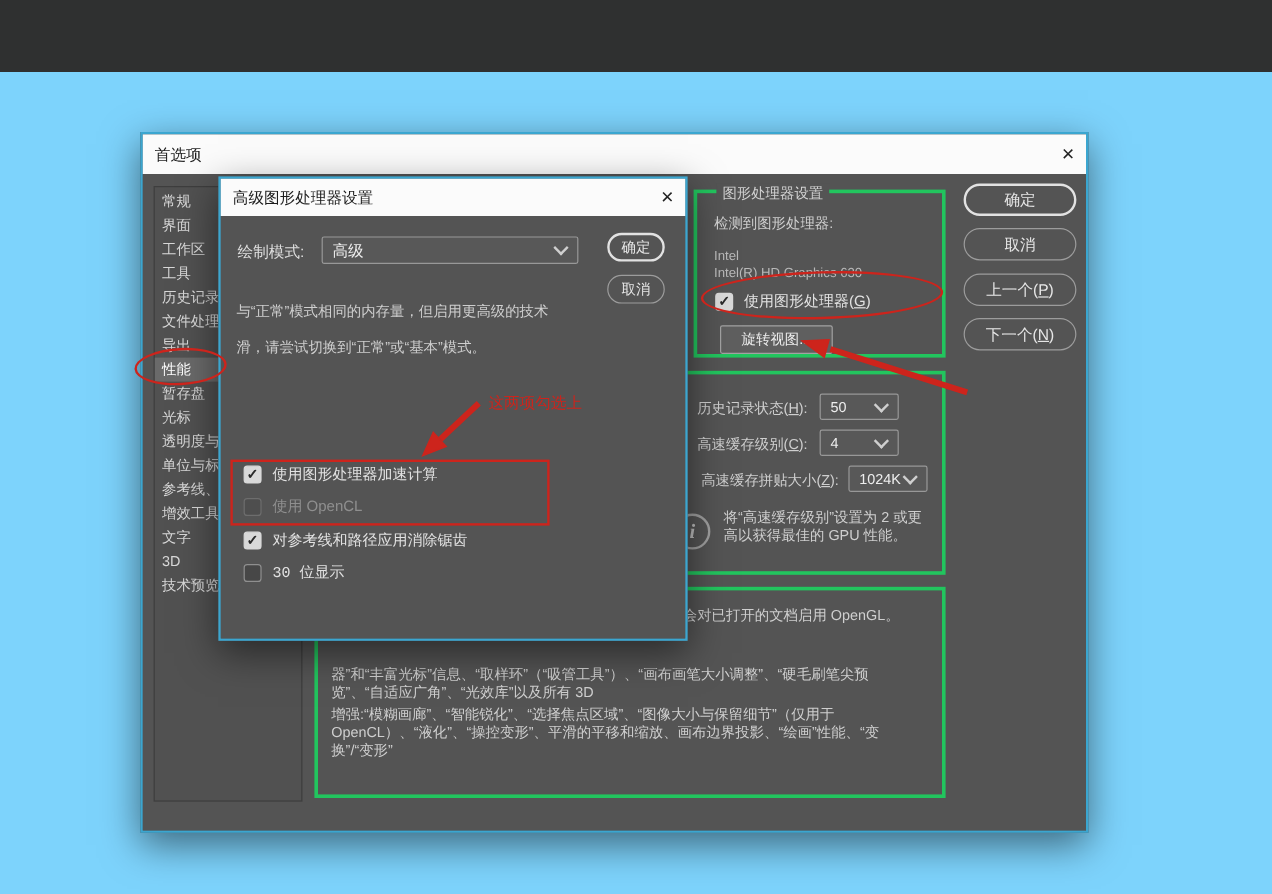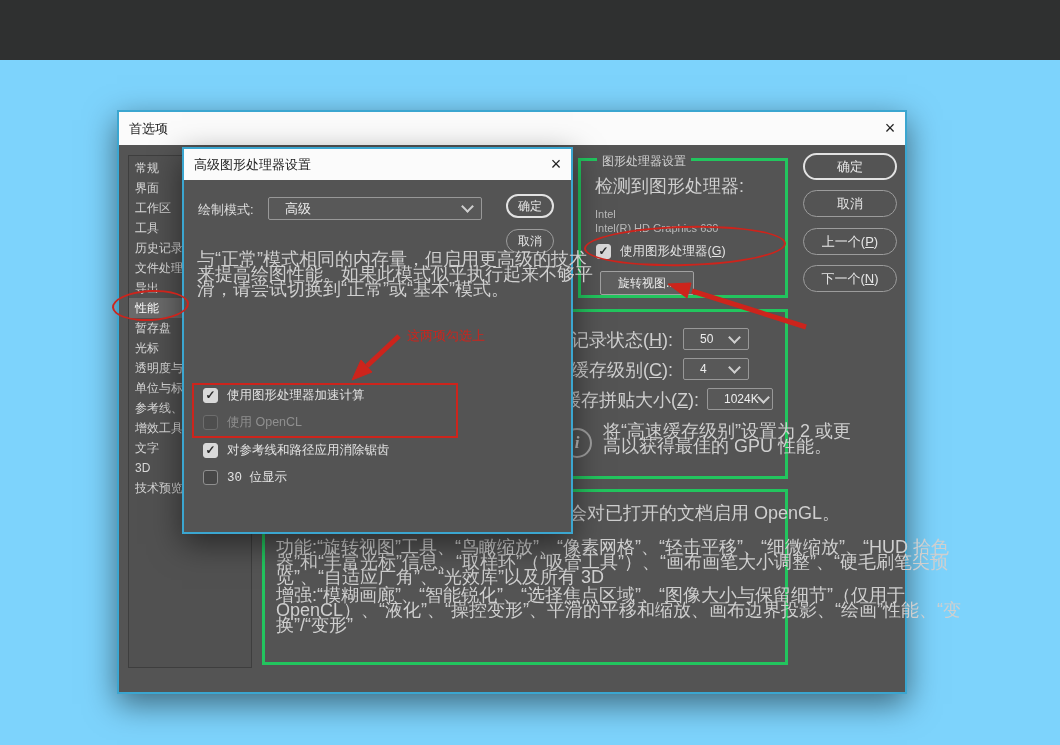--- a/index.html
+++ b/index.html
@@ -19,21 +19,21 @@
   .body{position:absolute;left:0;right:0;top:33px;bottom:0;background:#545454;}
 
   
   #prefs{left:117px;top:110px;width:790px;height:584px;}
   
   #adv{left:182px;top:147px;width:391px;height:387px;z-index:10;}
   #adv .titlebar{height:31px;}
   #adv .body{top:31px;}
 
   .abs{position:absolute;}
-  .txt{font-size:18px;color:#cfcfcf;line-height:15px;white-space:nowrap;}
+  .txt{font-size:12px;color:#cfcfcf;line-height:15px;white-space:nowrap;}
   .txt13{font-size:13px;color:#dedede;white-space:nowrap;}
   .dim{color:#b9b9b9;font-size:11px;line-height:14px;}
   .u{text-decoration:underline;}
 
   
   .sblist{background:#515151;border:1px solid #3e3e3e;box-sizing:border-box;padding-top:2px;}
   .sb-item{height:20px;line-height:20px;padding-left:6px;font-size:12px;color:#d8d8d8;white-space:nowrap;}
   .sb-item.sel{background:#6a6a6a;color:#ffffff;}
 
   
@@ -46,21 +46,21 @@
         color:#e6e6e6;font-size:13px;display:flex;align-items:center;justify-content:center;
         box-sizing:border-box;background:transparent;white-space:nowrap;}
   .pill.primary{border-color:#e2e2e2;border-width:2px;}
   .pill.sm{width:48px;height:24px;border-radius:12px;font-size:12px;}
   .rectbtn{position:absolute;box-sizing:border-box;background:#5f5f5f;border:1px solid #a2a2a2;
            border-radius:2px;color:#ececec;font-size:12px;display:flex;align-items:center;
            justify-content:center;white-space:nowrap;}
 
   
   .dd{position:absolute;height:22px;background:#585858;border:1px solid #989898;border-radius:2px;
-      box-sizing:border-box;display:flex;align-items:center;color:#ededed;font-size:12px;padding-left:8px;}
+      box-sizing:border-box;display:flex;align-items:center;color:#ededed;font-size:12px;}
   .dd .val{padding-left:8px;flex:1;white-space:nowrap;}
   .caret{width:7px;height:7px;border-right:2px solid #cfcfcf;border-bottom:2px solid #cfcfcf;
          transform:rotate(45deg);margin-right:9px;margin-top:-4px;flex:none;}
 
   
   .cbrow{position:absolute;height:17px;display:flex;align-items:center;white-space:nowrap;}
   .cb{width:15px;height:15px;border-radius:3px;background:#474747;border:1px solid #8f8f8f;
       box-sizing:border-box;color:#2a2a2a;font-size:12px;line-height:13px;text-align:center;
       font-weight:bold;flex:none;}
   .cb.checked{background:#d9d9d9;border-color:#d9d9d9;}
@@ -138,21 +138,20 @@
           <span class="val">1024K</span>
           <span class="caret"></span>
         </div>
         <div class="infoicon" style="left:51px;top:116px;">i</div>
         <div class="abs txt" style="left:92px;top:112px;">将“高速缓存级别”设置为 2 或更</div>
         <div class="abs txt" style="left:92px;top:127px;">高以获得最佳的 GPU 性能。</div>
       </div>
 
       <div class="gbox" style="left:143px;top:344px;width:526px;height:176px;">
         <div class="abs txt" style="left:304px;top:14px;">会对已打开的文档启用 OpenGL。</div>
-        <div class="abs txt" style="left:11px;top:48px;">功能:“旋转视图”工具、“鸟瞰缩放”、“像素网格”、“轻击平移”、“细微缩放”、“HUD 拾色</div>
         <div class="abs txt" style="left:11px;top:63px;">器”和“丰富光标”信息、“取样环”（“吸管工具”）、“画布画笔大小调整”、“硬毛刷笔尖预</div>
         <div class="abs txt" style="left:11px;top:78px;">览”、“自适应广角”、“光效库”以及所有 3D</div>
         <div class="abs txt" style="left:11px;top:96px;">增强:“模糊画廊”、“智能锐化”、“选择焦点区域”、“图像大小与保留细节”（仅用于</div>
         <div class="abs txt" style="left:11px;top:111px;">OpenCL）、“液化”、“操控变形”、平滑的平移和缩放、画布边界投影、“绘画”性能、“变</div>
         <div class="abs txt" style="left:11px;top:126px;">换”/“变形”</div>
       </div>
 
       <div class="pill primary" style="left:684px;top:8px;">确定</div>
       <div class="pill" style="left:684px;top:45px;">取消</div>
       <div class="pill" style="left:684px;top:83px;">
@@ -176,21 +175,20 @@
     <div class="body">
       <div class="abs txt13" style="left:14px;top:21px;">绘制模式:</div>
       <div class="dd" style="left:84px;top:17px;width:214px;height:23px;">
         <span class="val" style="font-size:13px;">高级</span>
         <span class="caret"></span>
       </div>
       <div class="pill sm primary" style="left:322px;top:14px;">确定</div>
       <div class="pill sm" style="left:322px;top:49px;">取消</div>
 
       <div class="abs txt" style="left:13px;top:72px;">与“正常”模式相同的内存量，但启用更高级的技术</div>
-      <div class="abs txt" style="left:13px;top:87px;">来提高绘图性能。如果此模式似乎执行起来不够平</div>
       <div class="abs txt" style="left:13px;top:102px;">滑，请尝试切换到“正常”或“基本”模式。</div>
 
       <div class="cbrow" style="left:19px;top:207px;">
         <span class="cb checked">✓</span>
         <span class="cb-label">使用图形处理器加速计算</span>
       </div>
       <div class="cbrow" style="left:19px;top:234px;">
         <span class="cb dis"></span>
         <span class="cb-label dis">使用 OpenCL</span>
       </div>

